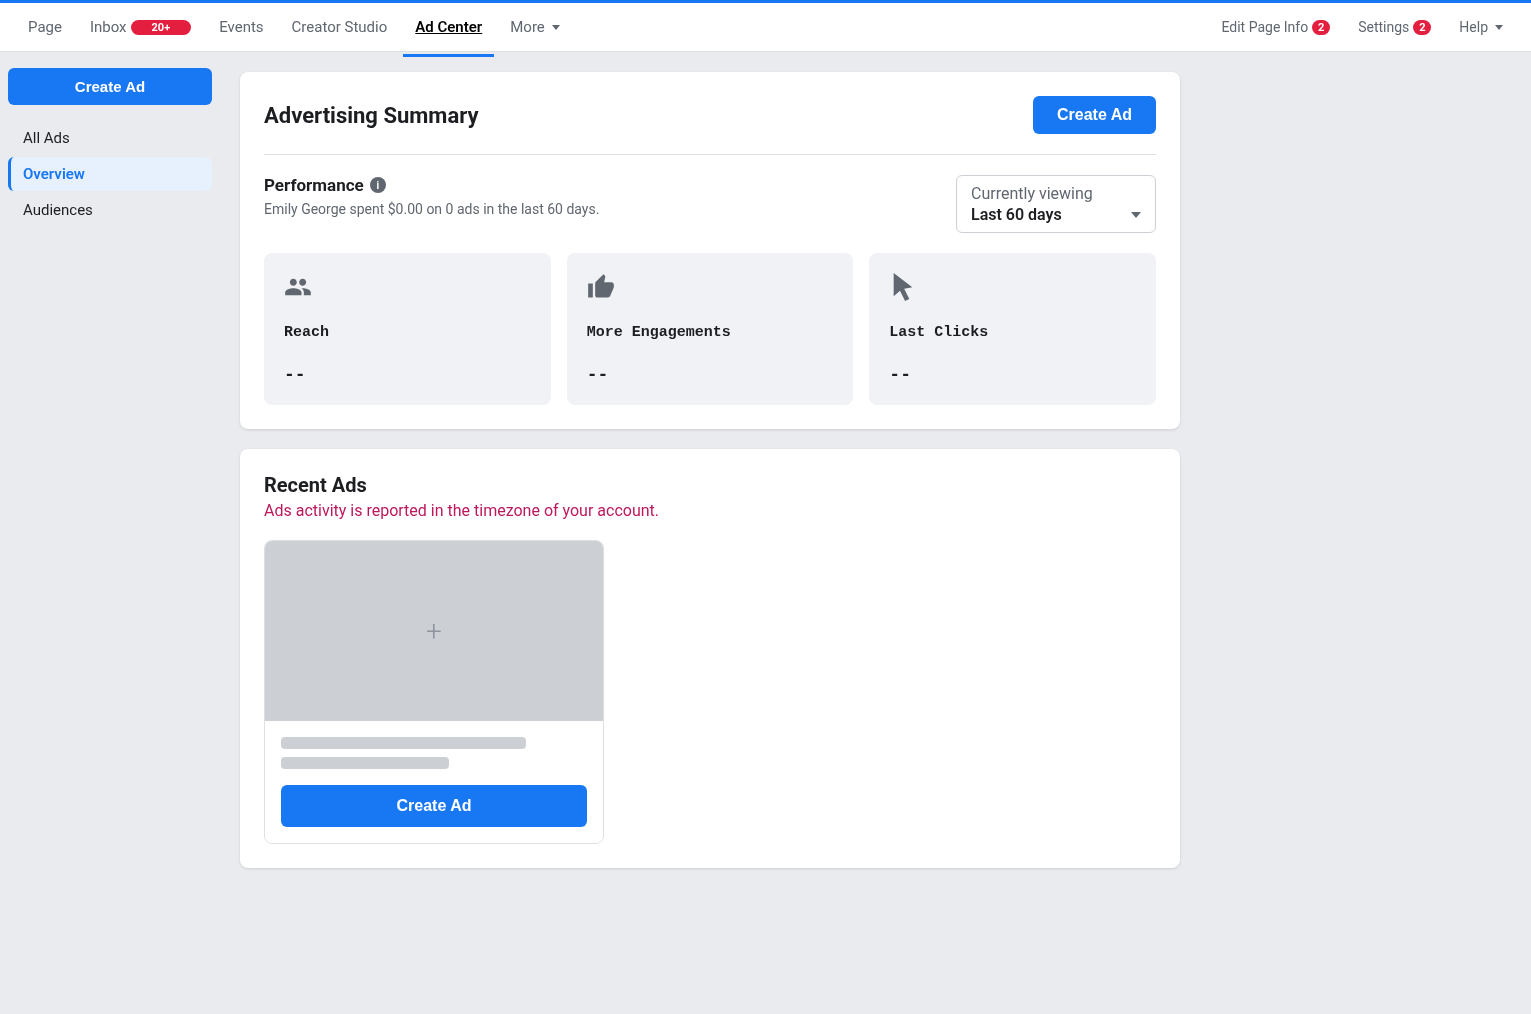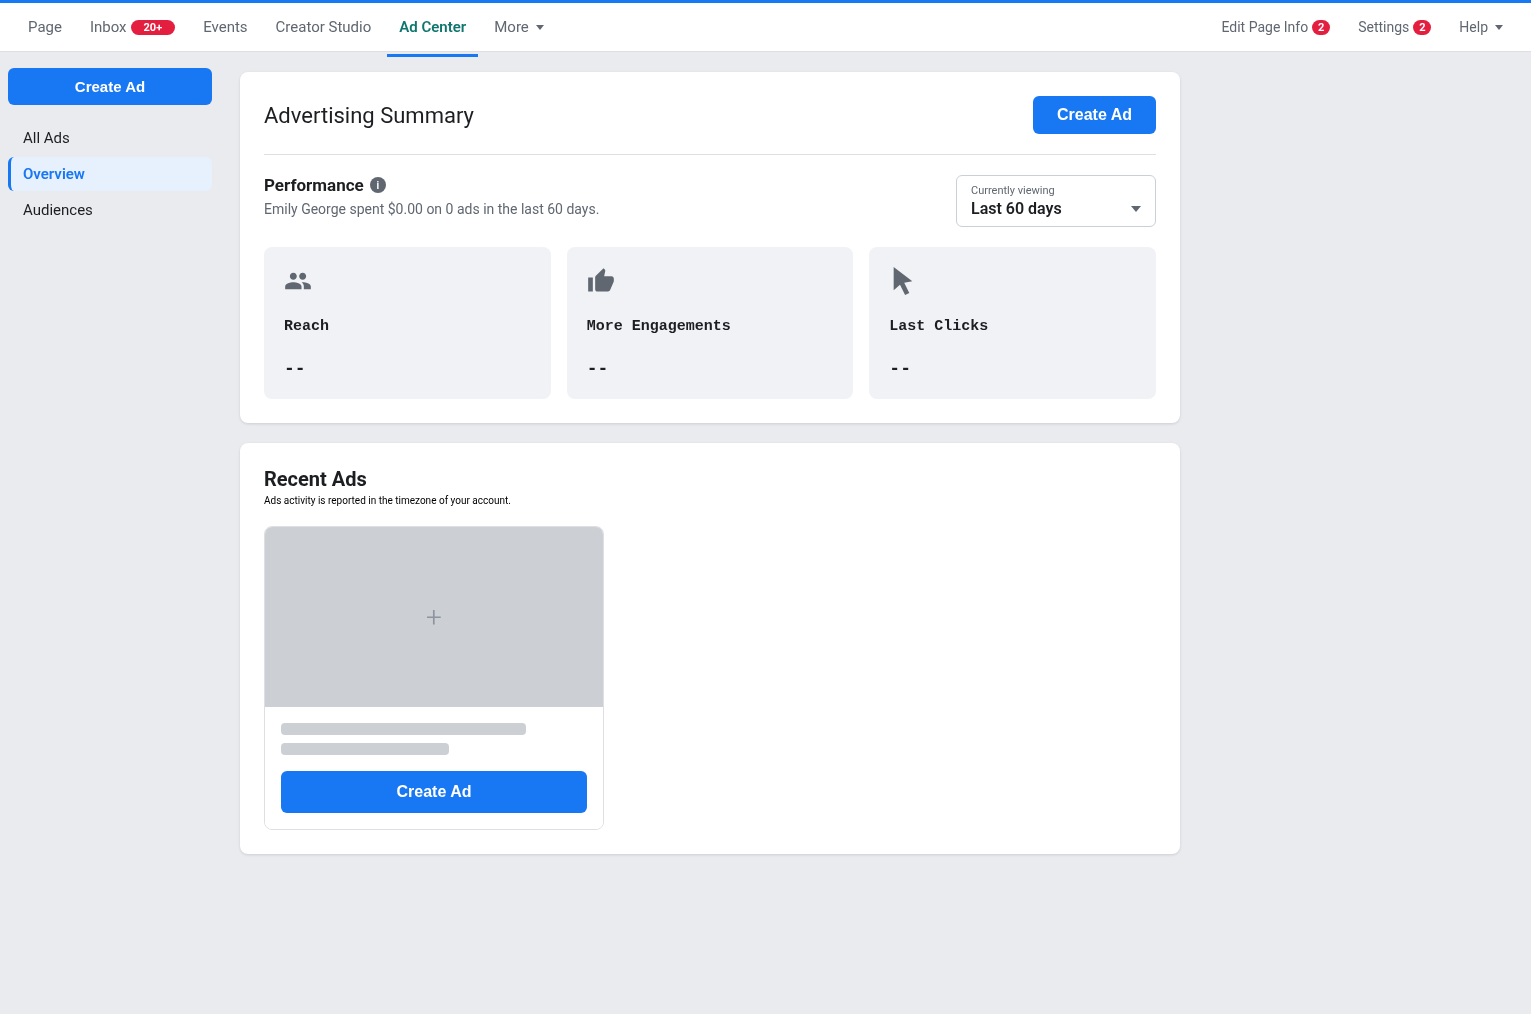--- a/index.html
+++ b/index.html
@@ -32,39 +32,40 @@
       cursor: pointer;
       color: #606770;
       font-size: 15px;
       white-space: nowrap;
       position: relative;
       display: flex;
       align-items: center;
       gap: 4px;
     }
     .nav-item.active {
-      color: #0f766e;
-      font-weight: 600;
+      color: #000000;
+      font-weight: 600;
+      text-decoration: underline;
     }
     .nav-item.active::after {
       content: '';
       position: absolute;
       bottom: -13px;
       left: 0;
       right: 0;
       height: 3px;
       background: #1877f2;
     }
     .nav-badge {
       background: #e41e3f;
       color: #fff;
       font-size: 11px;
       font-weight: 700;
       border-radius: 10px;
-      padding: 1px 13px;
+      padding: 1px 21px;
       min-width: 18px;
       text-align: center;
     }
     .nav-right {
       display: flex;
       align-items: center;
       gap: 4px;
     }
     .nav-right .nav-item {
       font-size: 14px;
@@ -140,21 +141,21 @@
 
     
     .card-header {
       display: flex;
       justify-content: space-between;
       align-items: center;
       margin-bottom: 20px;
     }
     .card-title {
       font-size: 22px;
-      font-weight: 400;
+      font-weight: 700;
       color: #1c1e21;
     }
     .create-ad-btn {
       background: #1877f2;
       color: #fff;
       border: none;
       border-radius: 6px;
       padding: 10px 24px;
       font-size: 16px;
       font-weight: 600;
@@ -206,21 +207,21 @@
       border: 1px solid #ccd0d5;
       border-radius: 6px;
       padding: 8px 14px;
       cursor: pointer;
       background: #fff;
       min-width: 200px;
       display: flex;
       flex-direction: column;
     }
     .viewing-label {
-      font-size: 11px;
+      font-size: 16px;
       color: #606770;
       margin-bottom: 2px;
     }
     .viewing-value-row {
       display: flex;
       justify-content: space-between;
       align-items: center;
     }
     .viewing-value {
       font-size: 16px;
@@ -263,22 +264,22 @@
       color: #1c1e21;
     }
 
     
     .recent-ads-title {
       font-size: 20px;
       font-weight: 700;
       margin-bottom: 4px;
     }
     .recent-ads-subtitle {
-      font-size: 10px;
-      color: #000000;
+      font-size: 16px;
+      color: #be185d;
       margin-bottom: 20px;
     }
 
     
     .ad-placeholder-card {
       background: #fff;
       border: 1px solid #dddfe2;
       border-radius: 8px;
       width: 340px;
       overflow: hidden;

